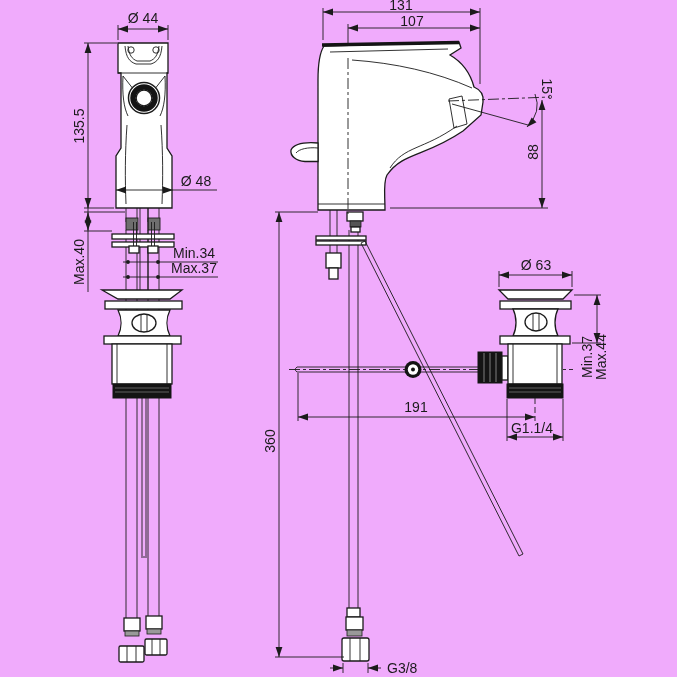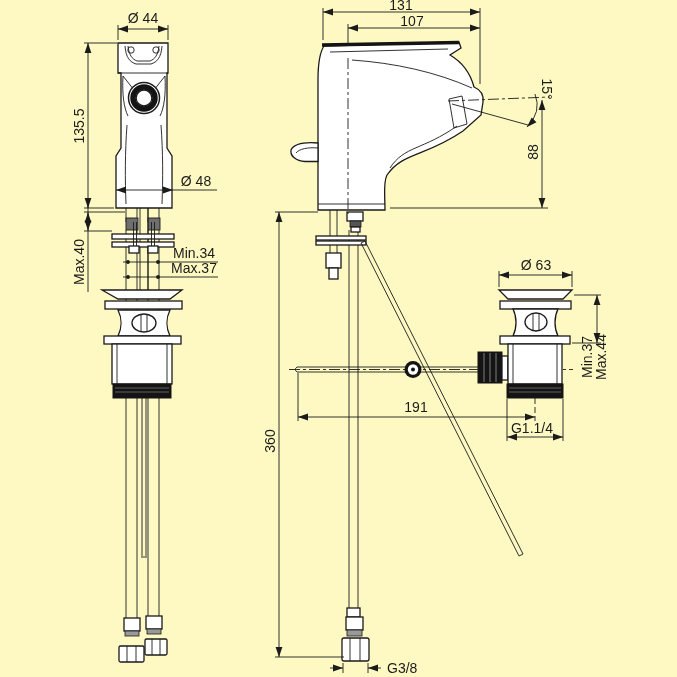--- a/index.html
+++ b/index.html
@@ -1,17 +1,17 @@
 <!DOCTYPE html>
 <html><head>
 <meta charset="utf-8">
 <style>
   html,body{margin:0;padding:0;background:#fff;}
   .stage{
-    width:677px;height:677px;background:#fef9c3;position:relative;overflow:hidden;
+    width:677px;height:677px;background:#f0abfc;position:relative;overflow:hidden;
     font-family:"Liberation Sans", sans-serif;
   }
   svg{display:block;}
   svg text{
     font-family:"Liberation Sans", sans-serif;
     font-size:14px;
     fill:#1b1b1b;
   }
   .lnt {stroke:#1b1b1b;stroke-width:0.9;fill:none;}
   .dim {stroke:#1b1b1b;stroke-width:0.9;fill:none;}

